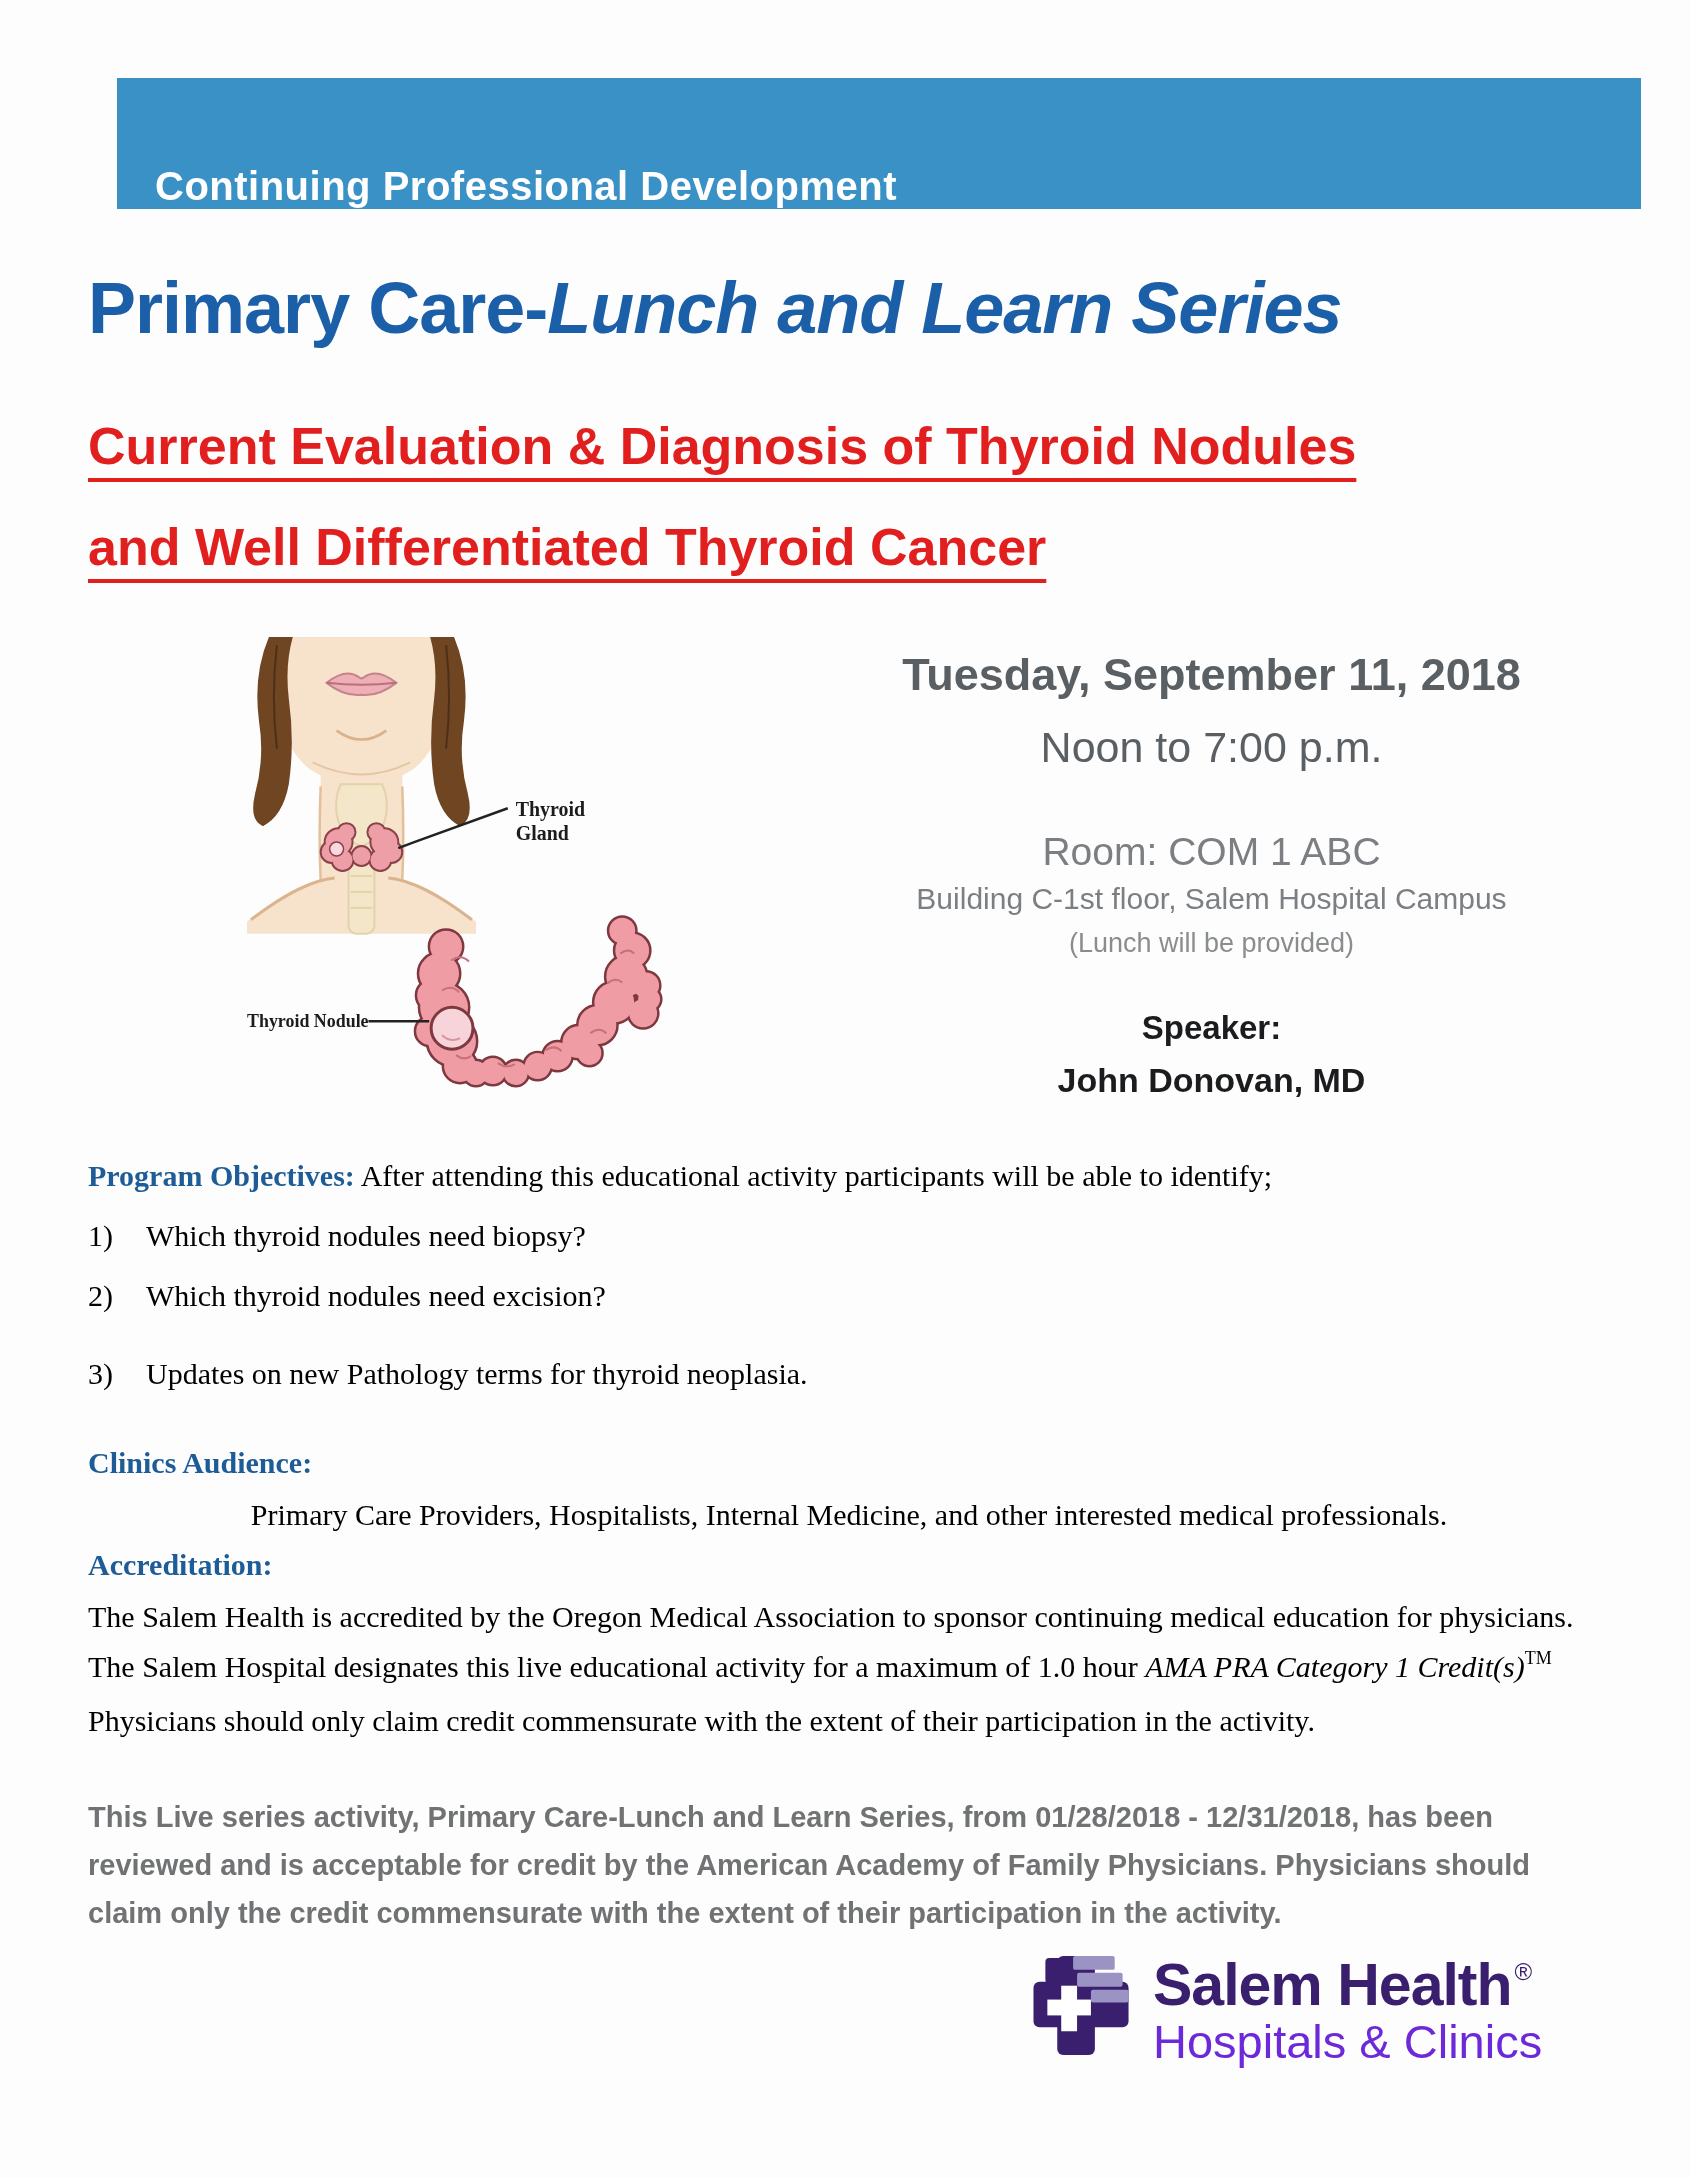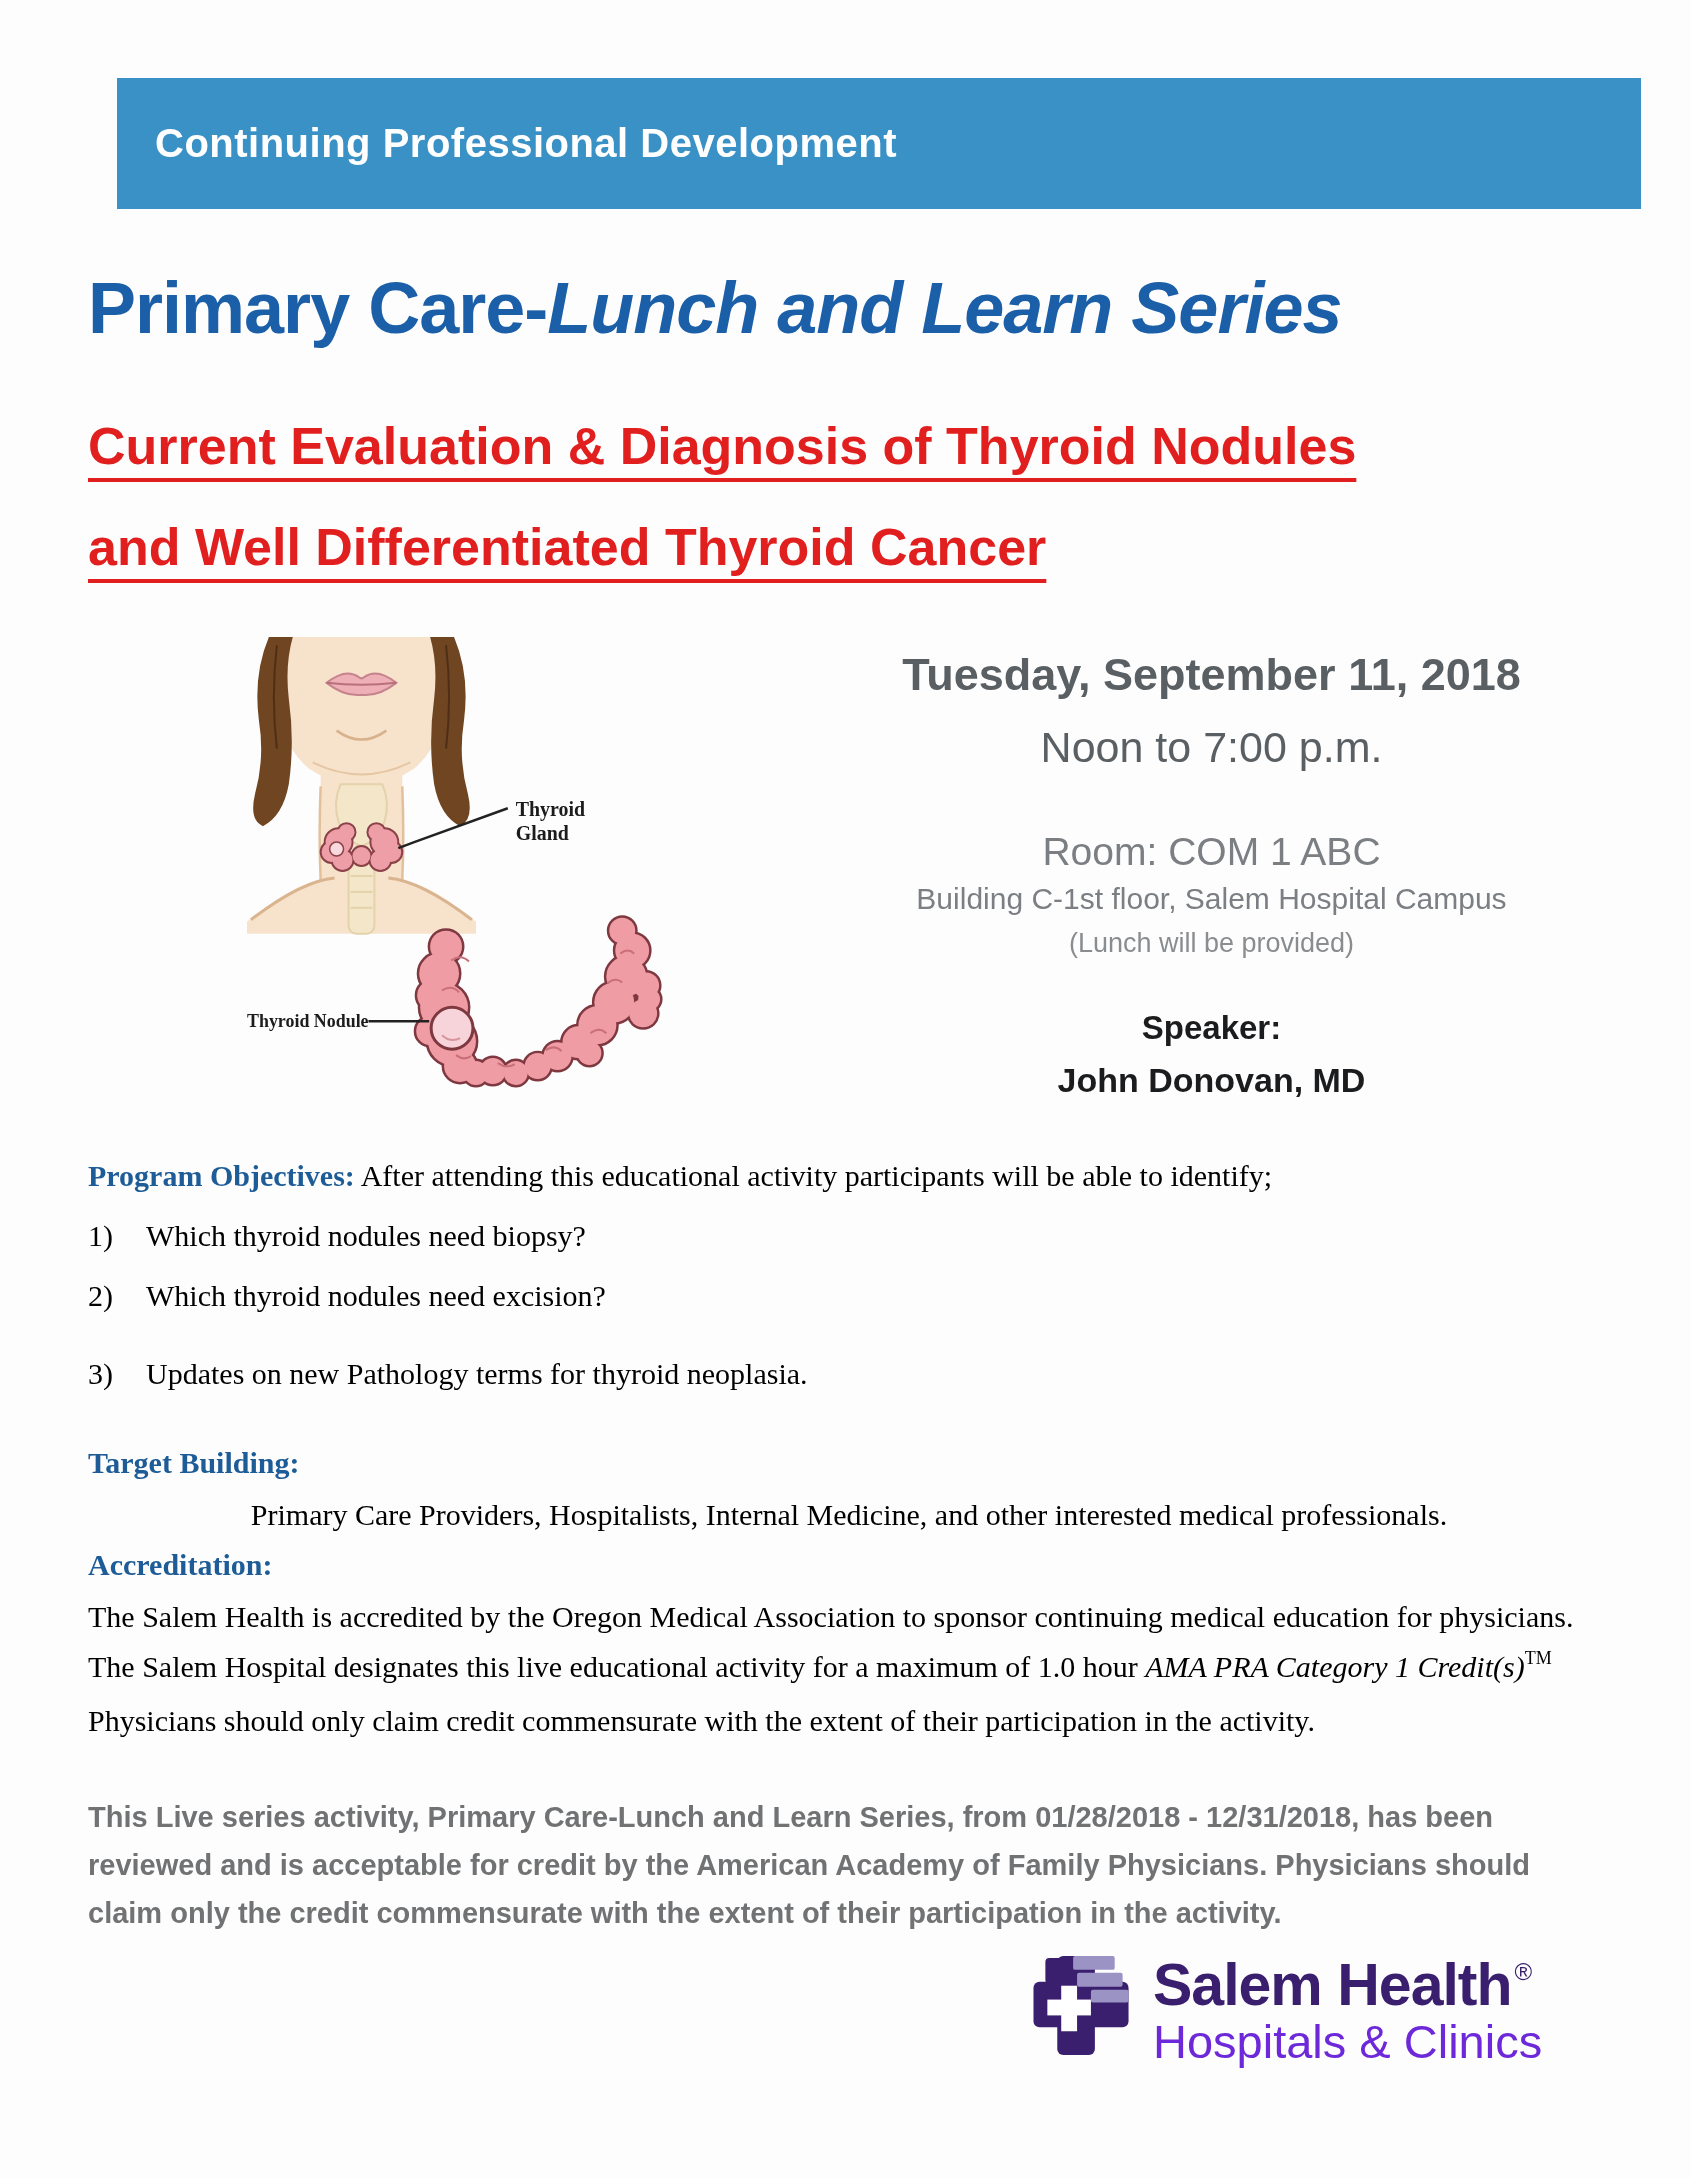--- a/index.html
+++ b/index.html
@@ -1,21 +1,21 @@
 <!DOCTYPE html>
 <html><head>
 <meta charset="utf-8">
 <style>
   html,body{margin:0;padding:0;background:#ffffff;}
   .page{position:relative;width:1692px;height:2178px;background:#fdfdfd;overflow:hidden;
         font-family:"Liberation Sans",sans-serif;}
 
   
   .banner{position:absolute;left:117px;top:78px;width:1524px;height:131px;
-          background:#3a91c6;display:flex;align-items:center;}
+          background:#3a91c6;display:flex;align-items:flex-end;}
   .banner-text{color:#ffffff;font-size:40px;font-weight:700;padding-left:38px;letter-spacing:0.5px;}
 
   
   .main-title{position:absolute;left:88px;top:267px;font-size:72px;font-weight:700;
               color:#1b5fa8;letter-spacing:-1px;white-space:nowrap;}
   .main-title .it{font-style:italic;}
   .red-heading{position:absolute;left:88px;top:396px;font-size:52px;font-weight:700;
                color:#e21f1f;line-height:101px;white-space:nowrap;}
   .red-heading span{text-decoration:underline;text-decoration-thickness:4px;text-underline-offset:14px;}
 
@@ -201,21 +201,21 @@
       <span class="num">2)</span>
       <span>Which thyroid nodules need excision?</span>
     </div>
     <div class="obj-item last">
       <span class="num">3)</span>
       <span>Updates on new Pathology terms for thyroid neoplasia.</span>
     </div>
   </div>
 
   <div class="audience serifblk">
-    <div class="sec-head">Target Building:</div>
+    <div class="sec-head">Clinics Audience:</div>
     <div class="body">Primary Care Providers, Hospitalists, Internal Medicine, and other interested medical professionals.</div>
   </div>
 
   <div class="accreditation serifblk">
     <div class="sec-head">Accreditation:</div>
     <div class="body">
       <span>The Salem Health is accredited by the Oregon Medical Association to sponsor continuing medical education for physicians. The Salem Hospital designates this live educational activity for a maximum of 1.0 hour </span><i>AMA PRA Category 1 Credit(s)</i><span class="tm">TM</span><span>  Physicians should only claim credit commensurate with the extent of their participation in the activity.</span>
     </div>
   </div>
 

